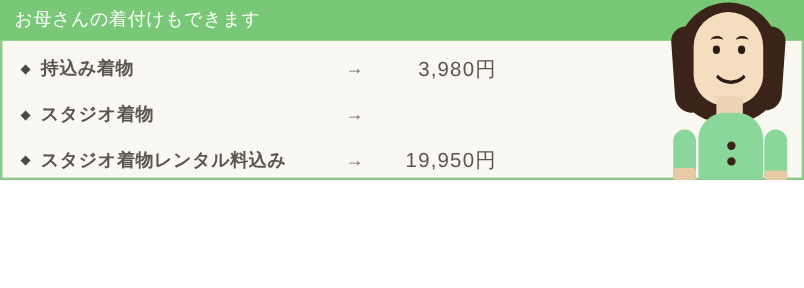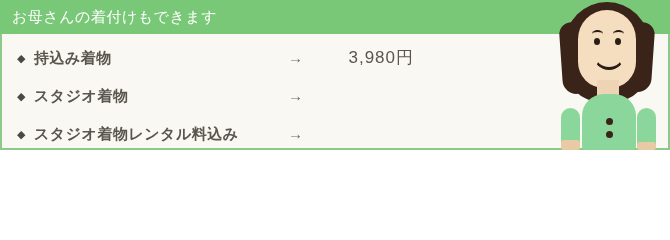--- a/index.html
+++ b/index.html
@@ -266,20 +266,21 @@
     <li class="price-row r1">
       <span class="bullet-icon">◆</span>
       <span class="row-label">スタジオ着物</span>
       <span class="row-arrow">→</span>
     </li>
 
     <li class="price-row r2">
       <span class="bullet-icon">◆</span>
       <span class="row-label">スタジオ着物レンタル料込み</span>
       <span class="row-arrow">→</span>
+      <span class="row-price">19,950円</span>
     </li>
 
   </ul>
 
   <div id="figure">
     <div id="fig-hair-back"></div>
     <div id="fig-hair-left"></div>
     <div id="fig-hair-right"></div>
     <div id="fig-face"></div>
     <div class="fig-brow" id="fig-brow-l"></div>

